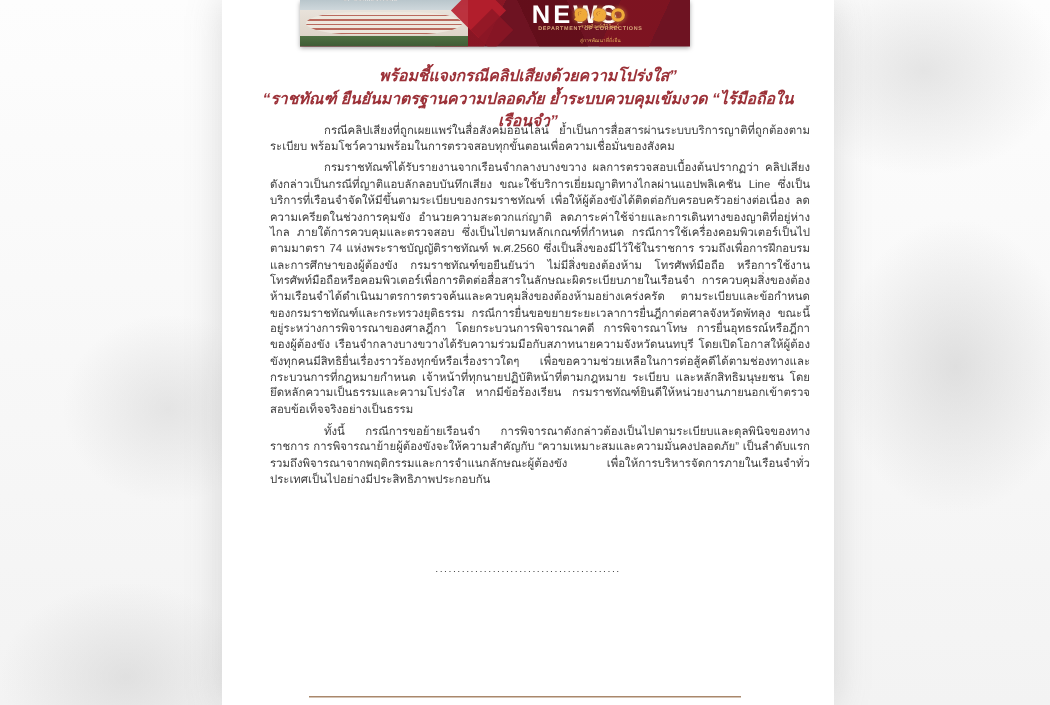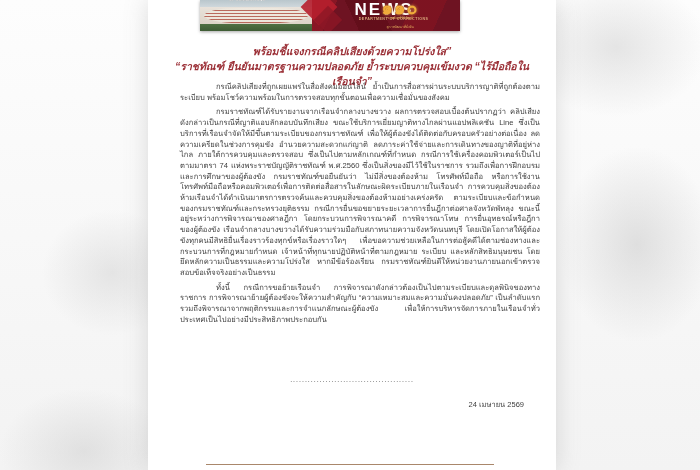--- a/index.html
+++ b/index.html
@@ -120,18 +120,17 @@
 
   <div class="body-text">
     <p><b></b><span>กรณีคลิปเสียงที่ถูกเผยแพร่ในสื่อสังคมออนไลน์ ย้ำเป็นการสื่อสารผ่านระบบบริการญาติที่ถูกต้องตามระเบียบ พร้อมโชว์ความพร้อมในการตรวจสอบทุกขั้นตอนเพื่อความเชื่อมั่นของสังคม</span></p>
     <p><b>กรมราชทัณฑ์</b><span>ได้รับรายงานจากเรือนจำกลางบางขวาง ผลการตรวจสอบเบื้องต้นปรากฏว่า คลิปเสียงดังกล่าวเป็นกรณีที่ญาติแอบลักลอบบันทึกเสียง ขณะใช้บริการเยี่ยมญาติทางไกลผ่านแอปพลิเคชัน Line ซึ่งเป็นบริการที่เรือนจำจัดให้มีขึ้นตามระเบียบของกรมราชทัณฑ์ เพื่อให้ผู้ต้องขังได้ติดต่อกับครอบครัวอย่างต่อเนื่อง ลดความเครียดในช่วงการคุมขัง อำนวยความสะดวกแก่ญาติ ลดภาระค่าใช้จ่ายและการเดินทางของญาติที่อยู่ห่างไกล ภายใต้การควบคุมและตรวจสอบ ซึ่งเป็นไปตามหลักเกณฑ์ที่กำหนด กรณีการใช้เครื่องคอมพิวเตอร์เป็นไปตามมาตรา 74 แห่งพระราชบัญญัติราชทัณฑ์ พ.ศ.2560 ซึ่งเป็นสิ่งของมีไว้ใช้ในราชการ รวมถึงเพื่อการฝึกอบรมและการศึกษาของผู้ต้องขัง กรมราชทัณฑ์ขอยืนยันว่า ไม่มีสิ่งของต้องห้าม โทรศัพท์มือถือ หรือการใช้งานโทรศัพท์มือถือหรือคอมพิวเตอร์เพื่อการติดต่อสื่อสารในลักษณะผิดระเบียบภายในเรือนจำ การควบคุมสิ่งของต้องห้ามเรือนจำได้ดำเนินมาตรการตรวจค้นและควบคุมสิ่งของต้องห้ามอย่างเคร่งครัด ตามระเบียบและข้อกำหนดของกรมราชทัณฑ์และกระทรวงยุติธรรม กรณีการยื่นขอขยายระยะเวลาการยื่นฎีกาต่อศาลจังหวัดพัทลุง ขณะนี้อยู่ระหว่างการพิจารณาของศาลฎีกา โดยกระบวนการพิจารณาคดี การพิจารณาโทษ การยื่นอุทธรณ์หรือฎีกาของผู้ต้องขัง เรือนจำกลางบางขวางได้รับความร่วมมือกับสภาทนายความจังหวัดนนทบุรี โดยเปิดโอกาสให้ผู้ต้องขังทุกคนมีสิทธิยื่นเรื่องราวร้องทุกข์หรือเรื่องราวใดๆ เพื่อขอความช่วยเหลือในการต่อสู้คดีได้ตามช่องทางและกระบวนการที่กฎหมายกำหนด เจ้าหน้าที่ทุกนายปฏิบัติหน้าที่ตามกฎหมาย ระเบียบ และหลักสิทธิมนุษยชน โดยยึดหลักความเป็นธรรมและความโปร่งใส หากมีข้อร้องเรียน กรมราชทัณฑ์ยินดีให้หน่วยงานภายนอกเข้าตรวจสอบข้อเท็จจริงอย่างเป็นธรรม</span></p>
     <p><b></b><span>ทั้งนี้ กรณีการขอย้ายเรือนจำ การพิจารณาดังกล่าวต้องเป็นไปตามระเบียบและดุลพินิจของทางราชการ การพิจารณาย้ายผู้ต้องขังจะให้ความสำคัญกับ “ความเหมาะสมและความมั่นคงปลอดภัย” เป็นลำดับแรก รวมถึงพิจารณาจากพฤติกรรมและการจำแนกลักษณะผู้ต้องขัง เพื่อให้การบริหารจัดการภายในเรือนจำทั่วประเทศเป็นไปอย่างมีประสิทธิภาพประกอบกัน</span></p>
   </div>
 
   <div class="separator">..........................................</div>
 
   <div class="signoff">
-    <div>24 เมษายน 2569</div>
   </div>
 
   <div class="footer-line"></div>
 
 </div>
 
 </body></html>

